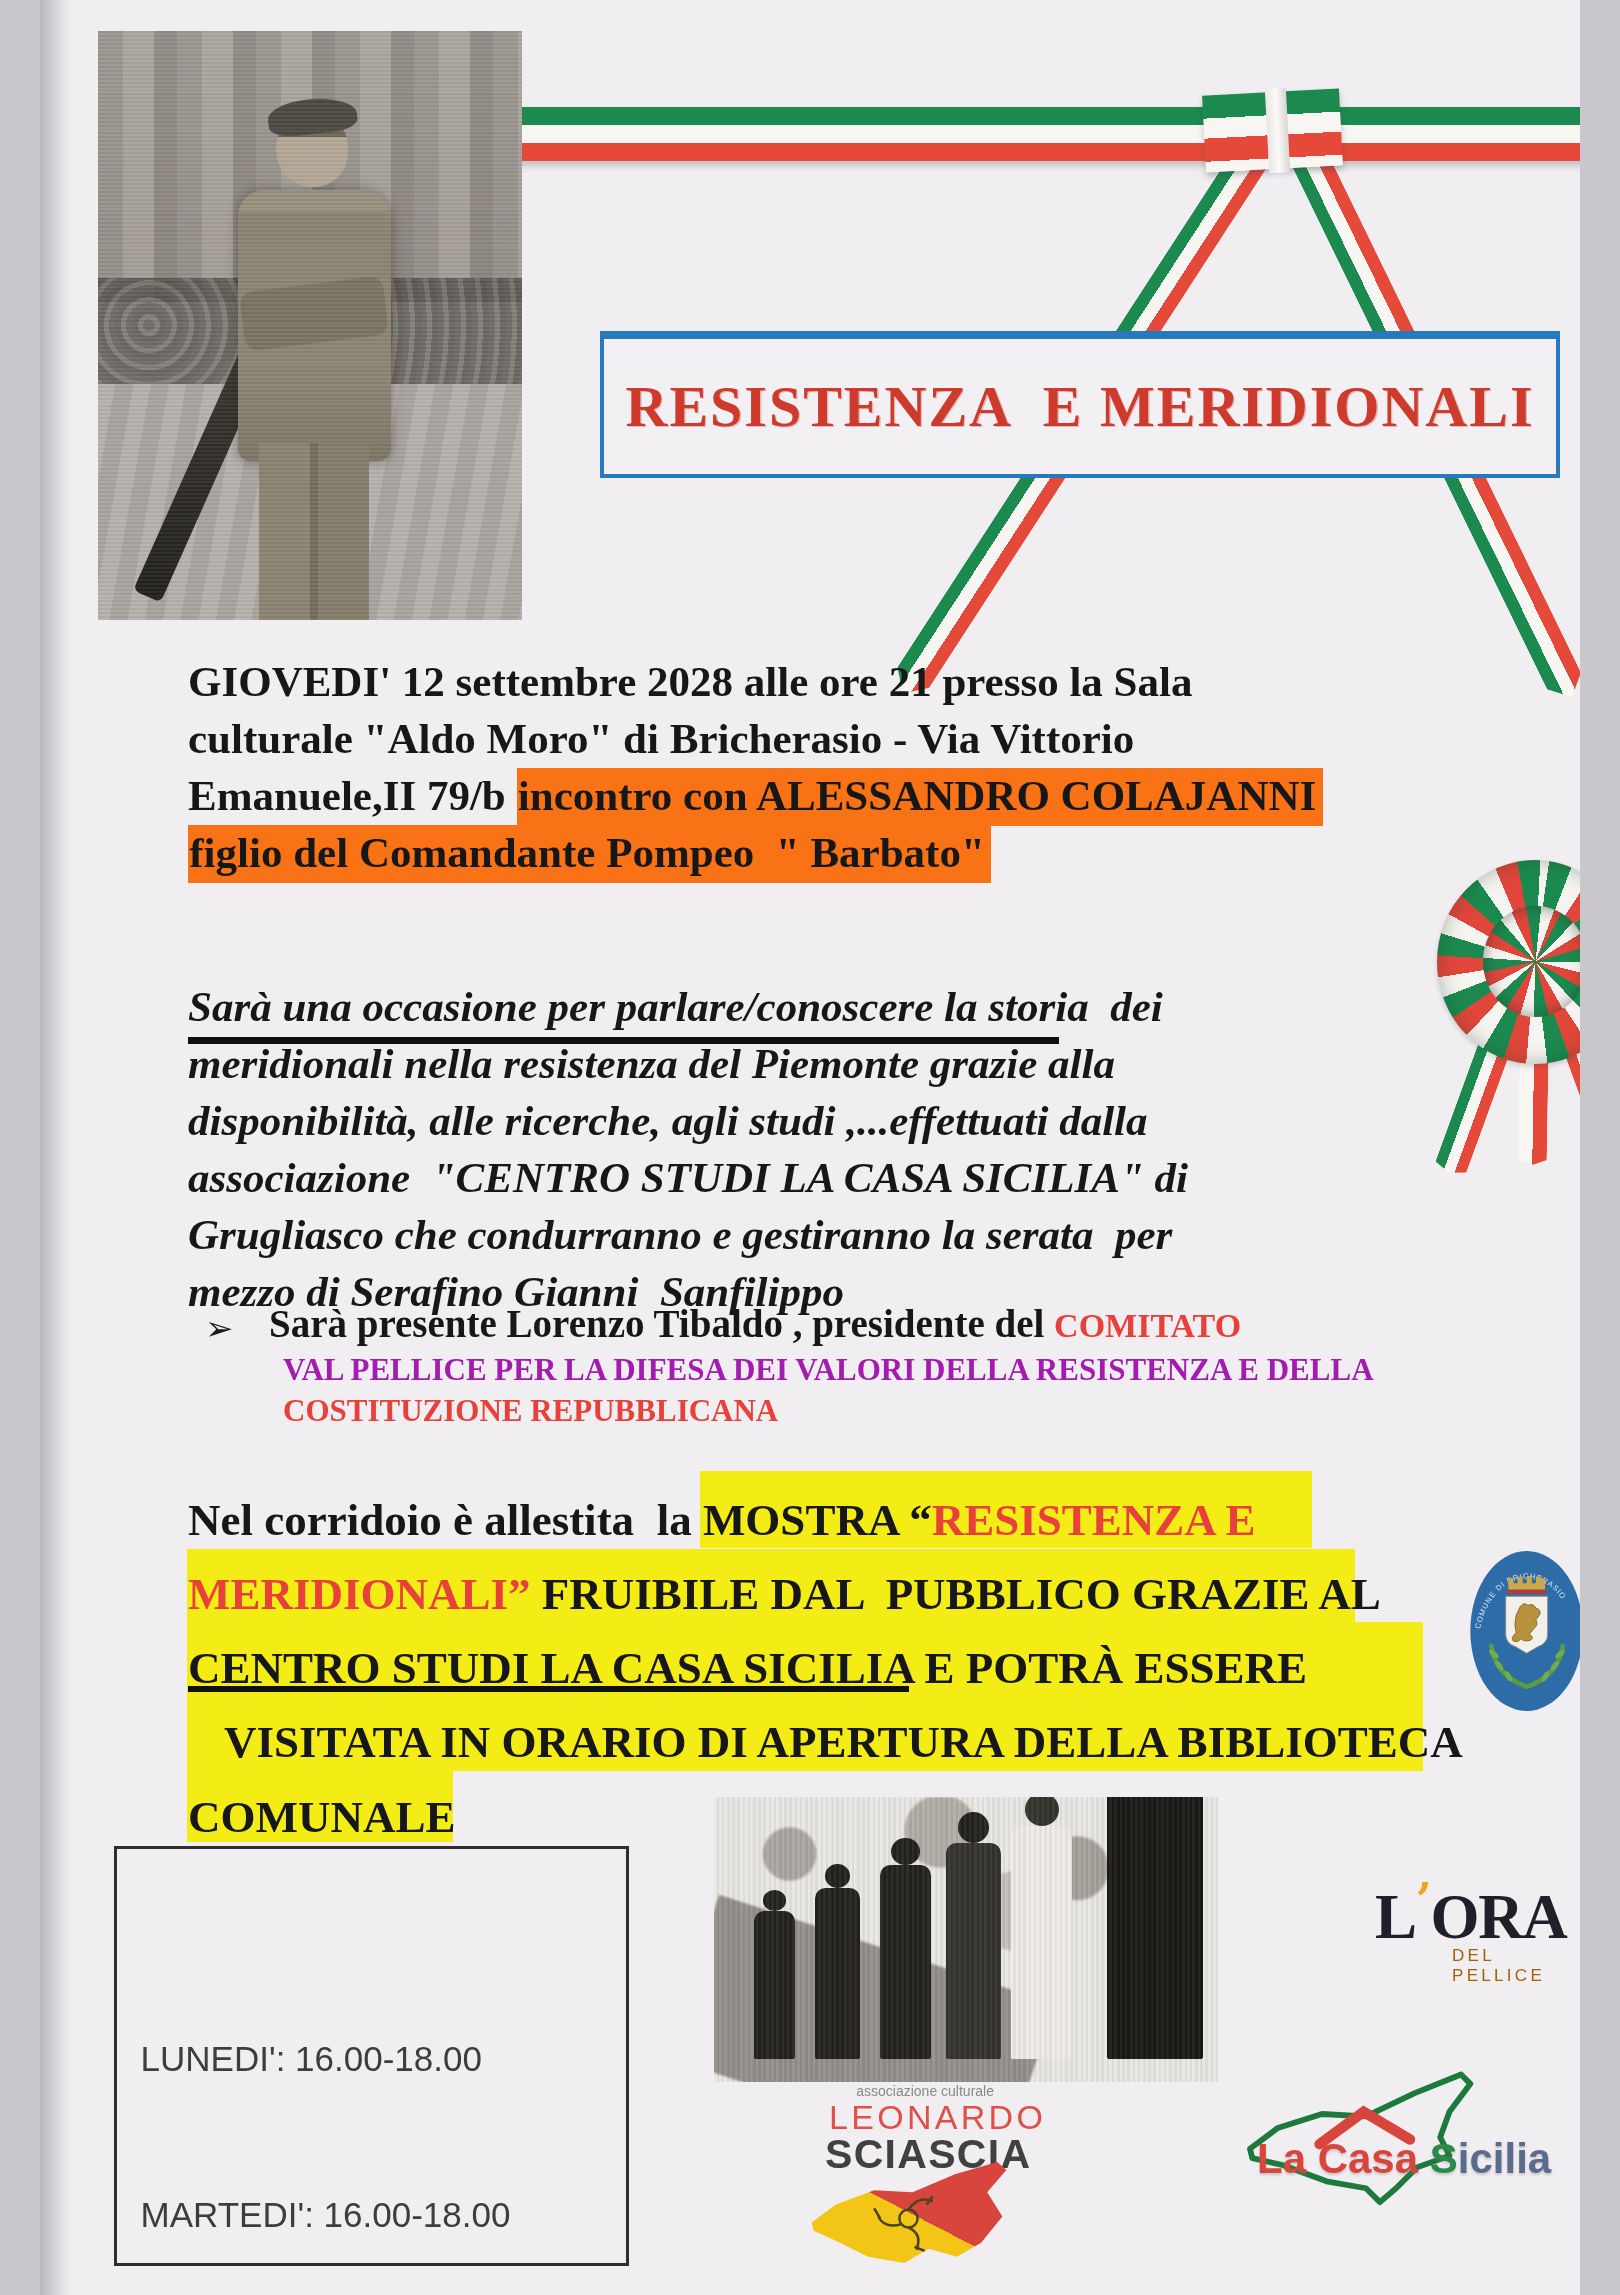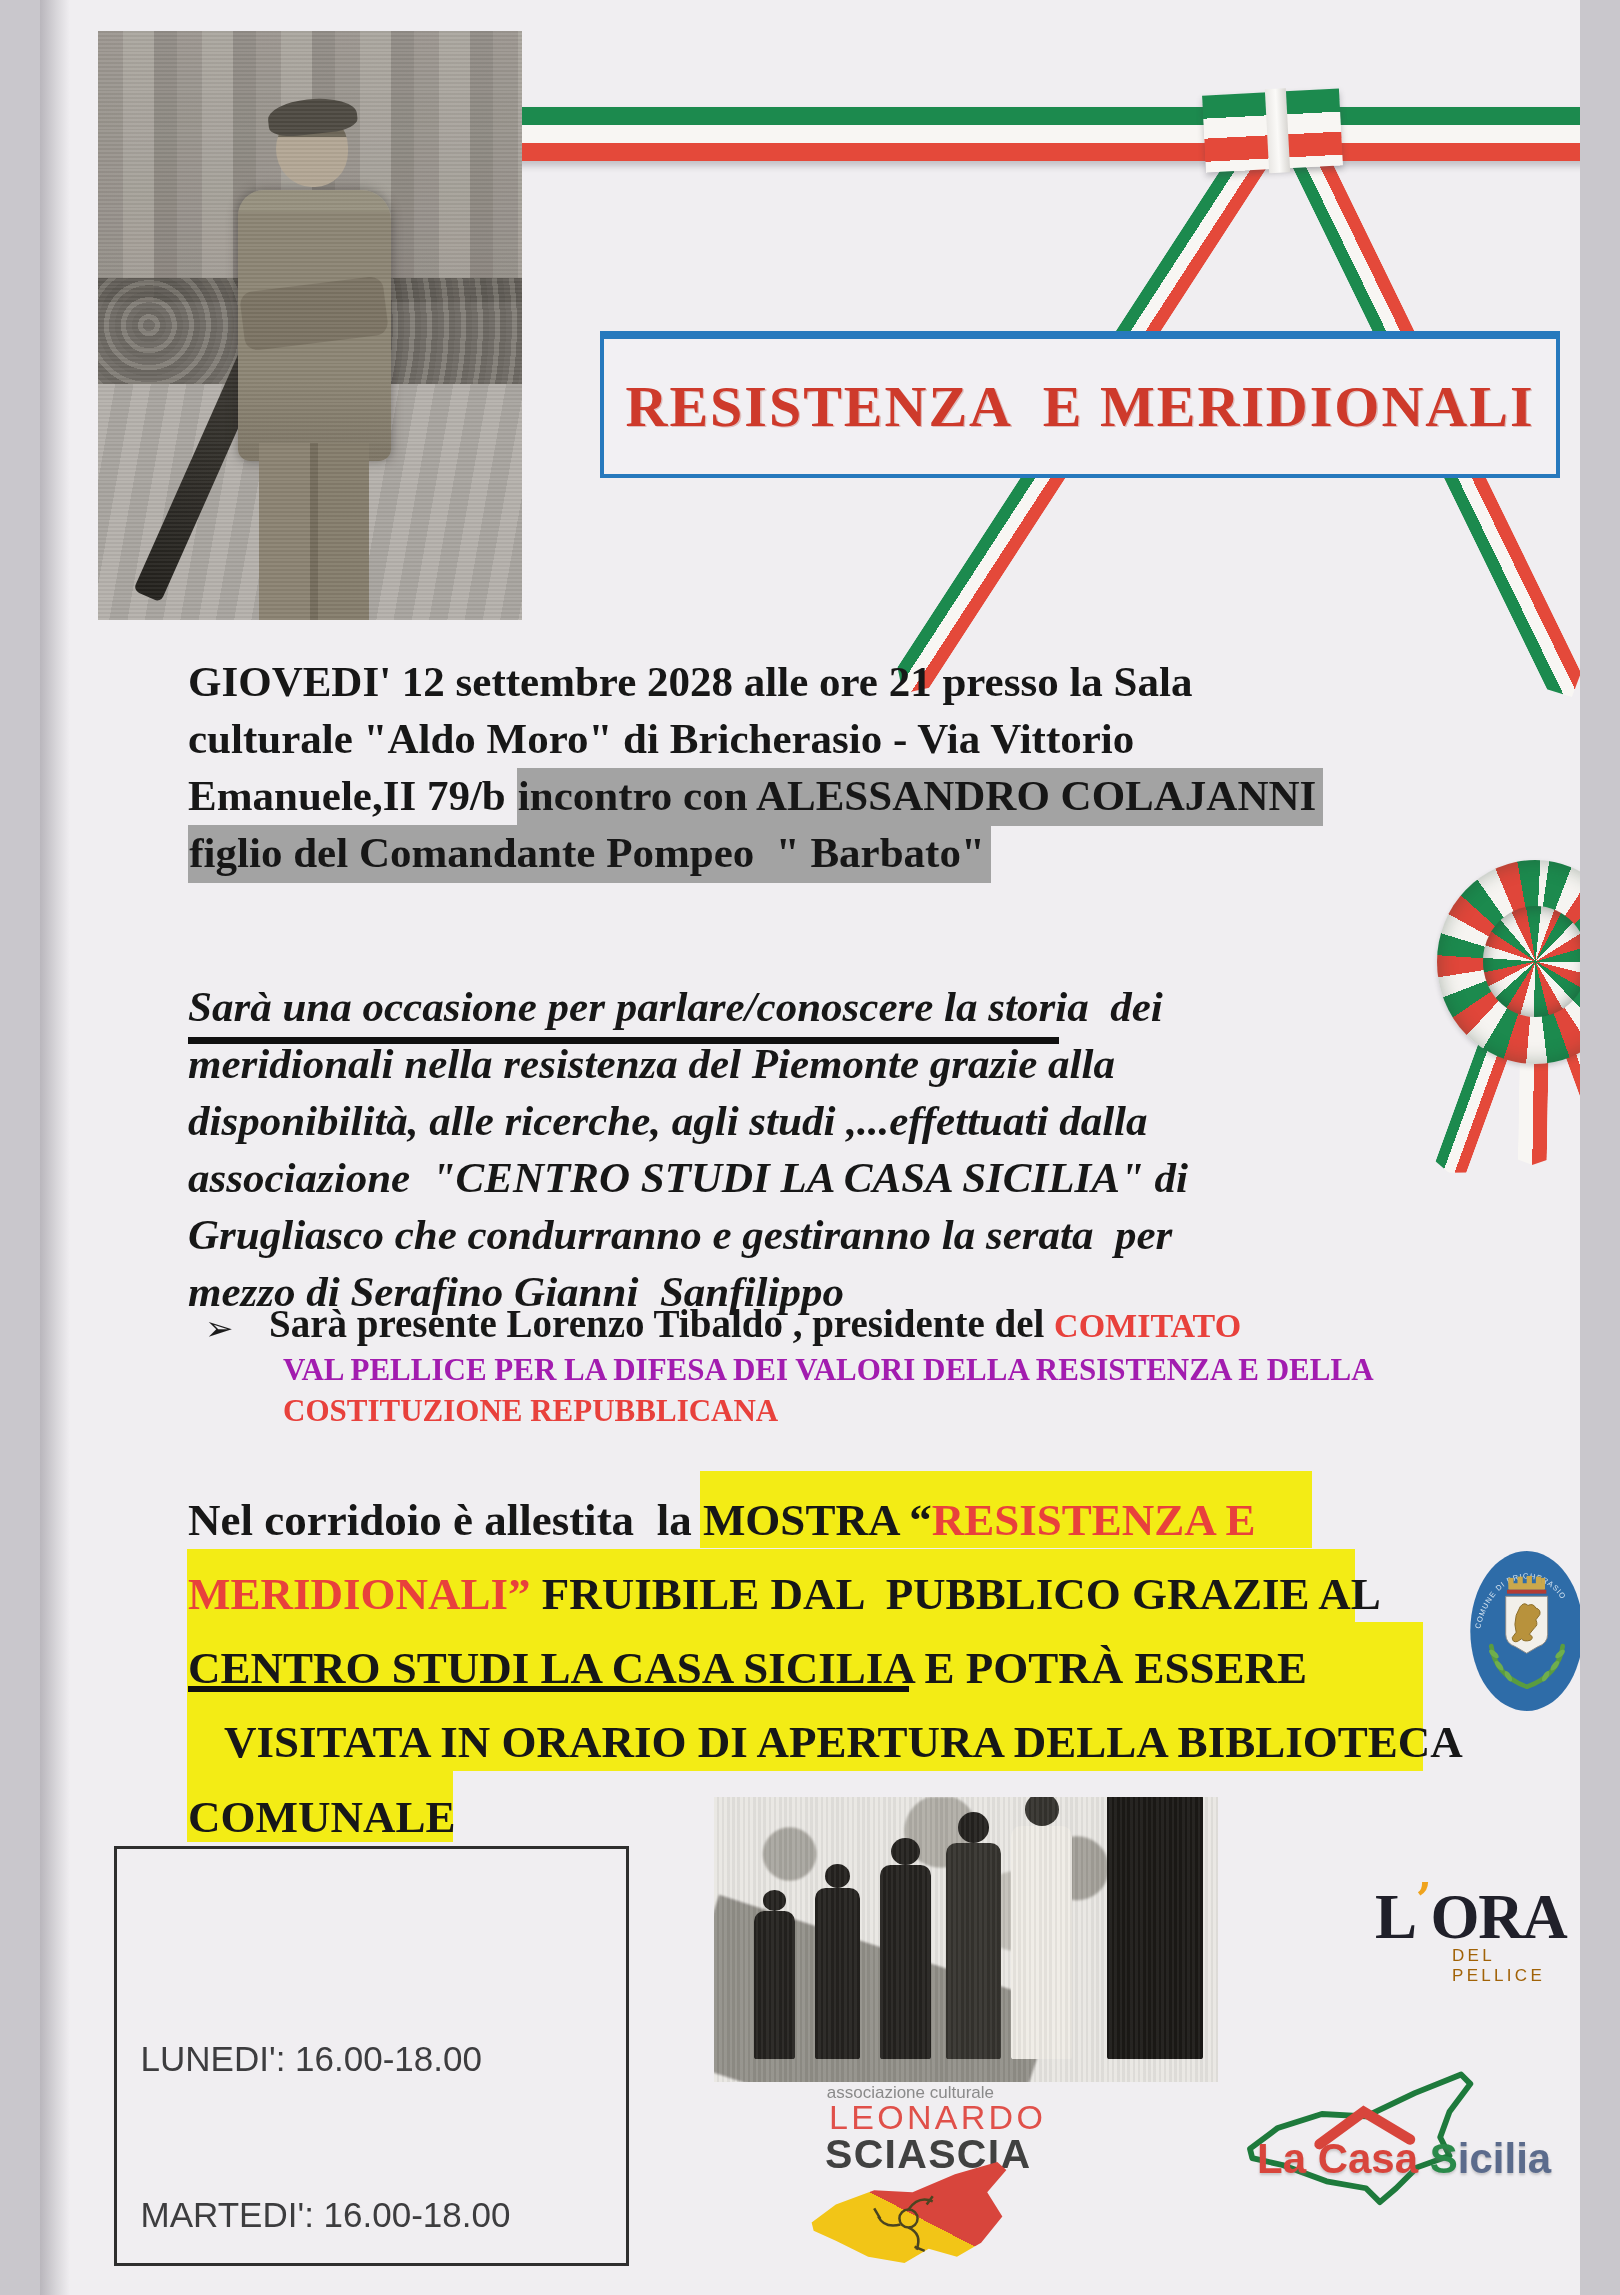--- a/index.html
+++ b/index.html
@@ -56,21 +56,21 @@
   .titlebox{left:560px;top:331px;width:952px;height:135px;z-index:6;
     border:4.6px solid #2779bd;border-top-width:8.5px;background:#f2f0f3;
     display:flex;align-items:center;justify-content:center;}
   .titlebox .t{font-weight:bold;font-size:58px;letter-spacing:2px;color:#ce3a2b;
     text-shadow:1.3px 1.3px 0 rgba(160,40,30,.25);white-space:pre;}
 
   
   .para{font-weight:bold;font-size:43px;line-height:57px;z-index:6;}
   .p1{left:148px;top:653px;}
   .p2{left:148px;top:978px;font-style:italic;}
-  .hl{background:#a3a3a3;box-decoration-break:clone;padding:3.9px 6.5px 6.5px 1.3px;}
+  .hl{background:#f97316;box-decoration-break:clone;padding:3.9px 6.5px 6.5px 1.3px;}
   .ub{border-bottom:none;}
   .bar{position:absolute;background:#101010;z-index:7;}
   .bar-p2{left:148px;top:1037px;width:871px;height:6.5px;}
   .bar-m3{left:148px;top:1686px;width:721px;height:5.9px;}
 
   
   .bullet-arrow{left:165px;top:1308px;font-family:"DejaVu Sans",sans-serif;font-size:34px;color:#1a1a1a;z-index:6;}
   .bullet-line1{left:229px;top:1301px;font-weight:bold;font-size:39px;z-index:6;white-space:pre;}
   .red-caps{color:#e8413c;}
   .bullet-line1 .red-caps{font-size:34px;}
@@ -140,21 +140,21 @@
 
   
   .lora{left:1335px;top:1873px;width:209px;z-index:6;font-family:"Liberation Serif",serif;color:#20202a;}
   .lora .big{font-size:63px;font-weight:bold;letter-spacing:-1.3px;white-space:pre;}
   .lora .apos{color:#f0a41e;font-size:46px;vertical-align:super;font-family:"DejaVu Serif",serif;}
   .lora .sub{font-family:"Liberation Sans",sans-serif;font-size:17px;letter-spacing:3.3px;color:#a16207;
     margin:-7.9px 0 0 77px;}
 
   
   .sci-asso{left:758px;top:2083px;width:196px;text-align:right;font-family:"Liberation Sans",sans-serif;
-    font-size:17px;color:#8a8a8a;z-index:6;}
+    font-size:14px;color:#8a8a8a;z-index:6;}
   .sci-leo{left:789px;top:2098px;font-family:"Liberation Sans",sans-serif;font-size:34px;
     letter-spacing:3.3px;color:#e0504a;z-index:6;}
   .sci-name{left:785px;top:2131px;font-family:"Liberation Sans",sans-serif;font-weight:bold;
     font-size:41px;letter-spacing:1.3px;color:#414141;z-index:6;}
   .sci-map{left:767px;top:2160px;width:203px;height:111px;z-index:6;}
 
   
   .casa-map{left:1203px;top:2067px;width:232px;height:152px;z-index:6;}
   .casa-text{left:1217px;top:2135px;font-family:"Liberation Sans",sans-serif;font-weight:bold;
     font-size:42px;z-index:7;white-space:pre;text-shadow:0 2px 2.6px rgba(120,120,120,.35);}

